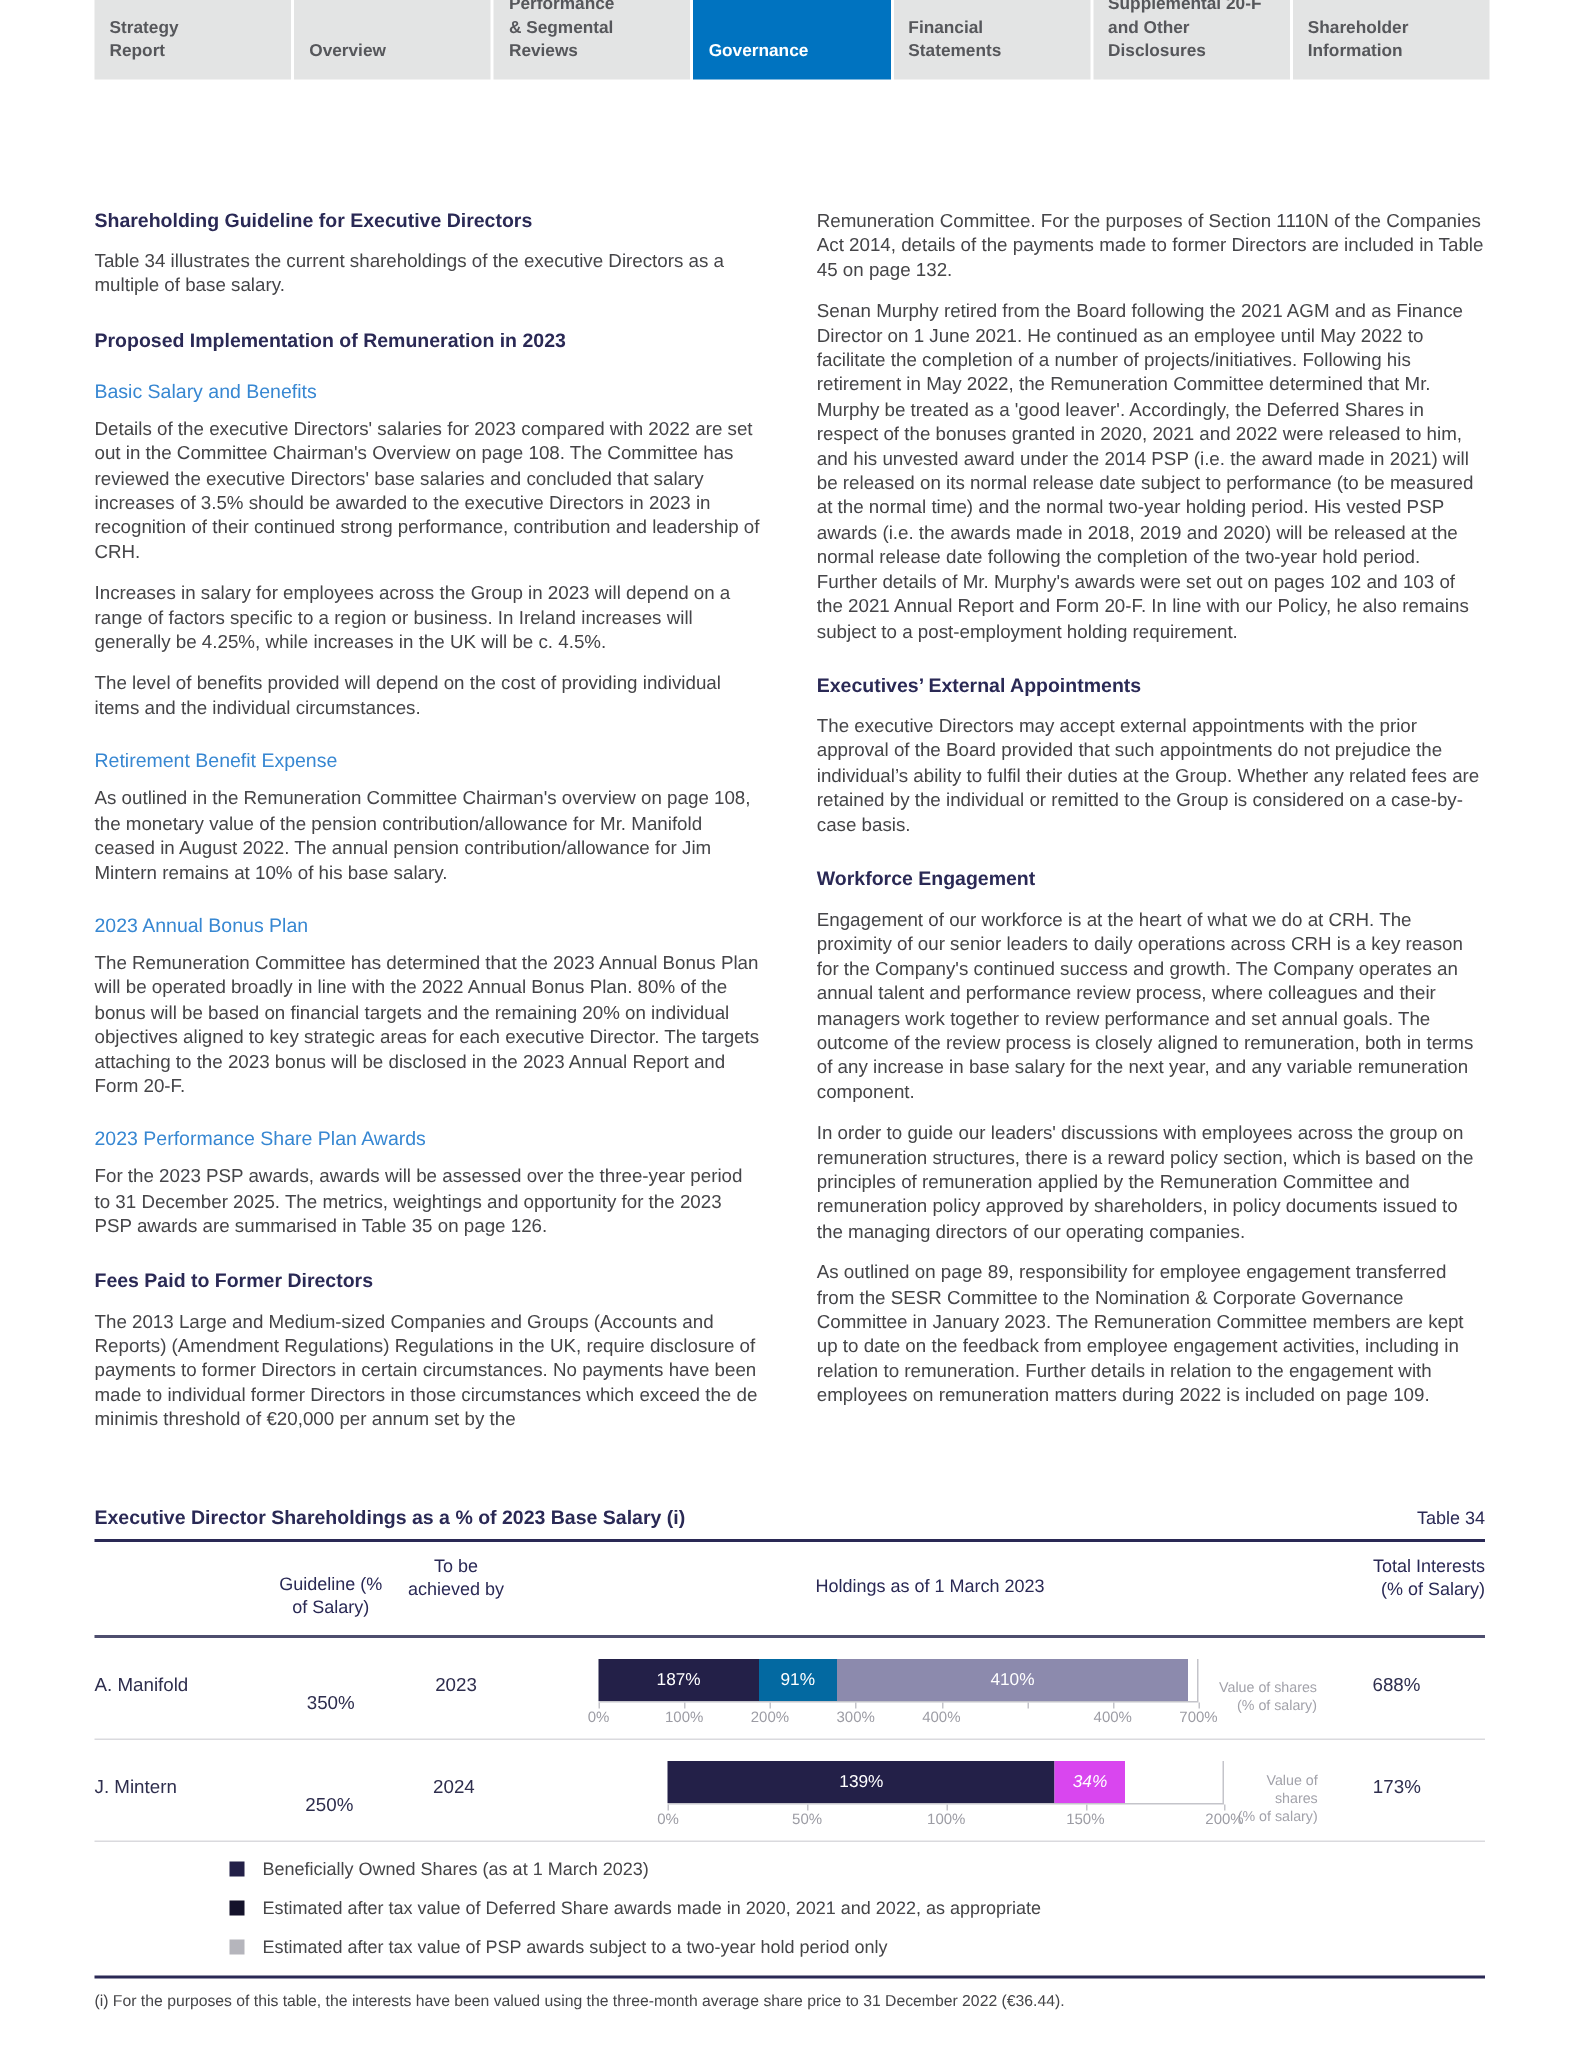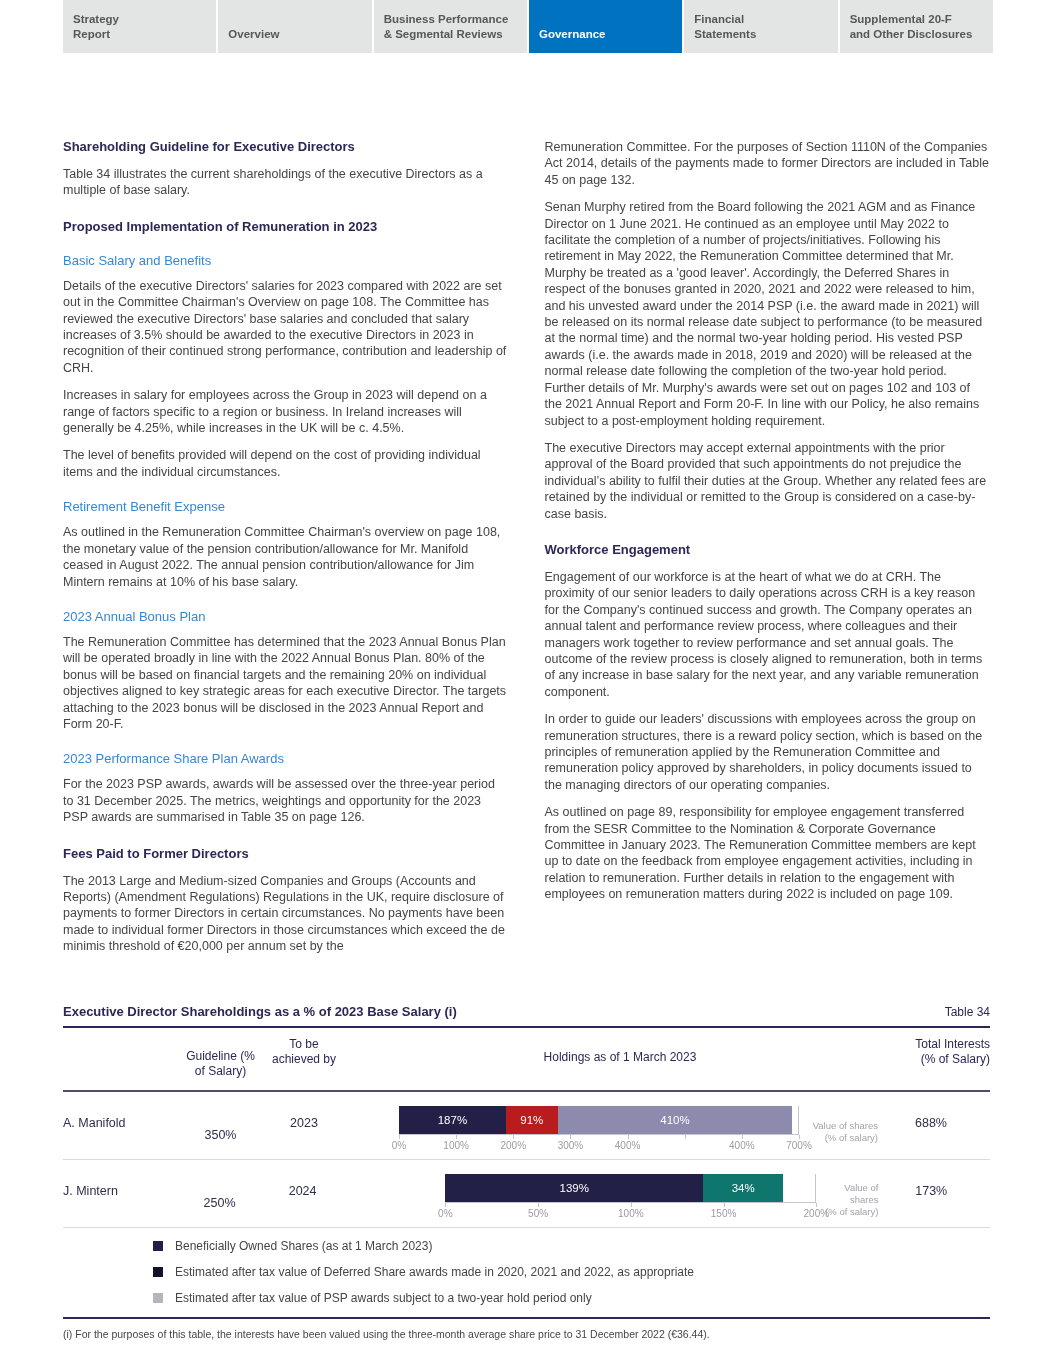--- a/index.html
+++ b/index.html
@@ -215,20 +215,24 @@
       <div class="tab active">
         <span class="tab-label">Governance</span>
       </div>
       <div class="tab">
         <span class="tab-label">Financial
 Statements</span>
       </div>
       <div class="tab">
         <span class="tab-label">Supplemental 20-F
 and Other Disclosures</span>
+      </div>
+      <div class="tab">
+        <span class="tab-label">Shareholder
+Information</span>
       </div>
     </nav>
 
   <main class="content">
     <div class="col" id="col-left">
         <h3 class="heading">Shareholding Guideline for Executive Directors</h3>
         <p class="para">Table 34 illustrates the current shareholdings of the executive Directors as a multiple of base salary.</p>
         <h3 class="heading">Proposed Implementation of Remuneration in 2023</h3>
         <h3 class="subheading">Basic Salary and Benefits</h3>
         <p class="para">Details of the executive Directors' salaries for 2023 compared with 2022 are set out in the Committee Chairman's Overview on page 108. The Committee has reviewed the executive Directors' base salaries and concluded that salary increases of 3.5% should be awarded to the executive Directors in 2023 in recognition of their continued strong performance, contribution and leadership of CRH.</p>
@@ -239,20 +243,21 @@
         <h3 class="subheading">2023 Annual Bonus Plan</h3>
         <p class="para">The Remuneration Committee has determined that the 2023 Annual Bonus Plan will be operated broadly in line with the 2022 Annual Bonus Plan. 80% of the bonus will be based on financial targets and the remaining 20% on individual objectives aligned to key strategic areas for each executive Director. The targets attaching to the 2023 bonus will be disclosed in the 2023 Annual Report and Form 20-F.</p>
         <h3 class="subheading">2023 Performance Share Plan Awards</h3>
         <p class="para">For the 2023 PSP awards, awards will be assessed over the three-year period to 31 December 2025. The metrics, weightings and opportunity for the 2023 PSP awards are summarised in Table 35 on page 126.</p>
         <h3 class="heading">Fees Paid to Former Directors</h3>
         <p class="para">The 2013 Large and Medium-sized Companies and Groups (Accounts and Reports) (Amendment Regulations) Regulations in the UK, require disclosure of payments to former Directors in certain circumstances. No payments have been made to individual former Directors in those circumstances which exceed the de minimis threshold of €20,000 per annum set by the</p>
       </div>
     <div class="col" id="col-right">
         <p class="para">Remuneration Committee. For the purposes of Section 1110N of the Companies Act 2014, details of the payments made to former Directors are included in Table 45 on page 132.</p>
         <p class="para">Senan Murphy retired from the Board following the 2021 AGM and as Finance Director on 1 June 2021. He continued as an employee until May 2022 to facilitate the completion of a number of projects/initiatives. Following his retirement in May 2022, the Remuneration Committee determined that Mr. Murphy be treated as a 'good leaver'. Accordingly, the Deferred Shares in respect of the bonuses granted in 2020, 2021 and 2022 were released to him, and his unvested award under the 2014 PSP (i.e. the award made in 2021) will be released on its normal release date subject to performance (to be measured at the normal time) and the normal two-year holding period. His vested PSP awards (i.e. the awards made in 2018, 2019 and 2020) will be released at the normal release date following the completion of the two-year hold period. Further details of Mr. Murphy's awards were set out on pages 102 and 103 of the 2021 Annual Report and Form 20-F. In line with our Policy, he also remains subject to a post-employment holding requirement.</p>
+        <h3 class="heading">Executives’ External Appointments</h3>
         <p class="para">The executive Directors may accept external appointments with the prior approval of the Board provided that such appointments do not prejudice the individual’s ability to fulfil their duties at the Group. Whether any related fees are retained by the individual or remitted to the Group is considered on a case-by-case basis.</p>
         <h3 class="heading">Workforce Engagement</h3>
         <p class="para">Engagement of our workforce is at the heart of what we do at CRH. The proximity of our senior leaders to daily operations across CRH is a key reason for the Company's continued success and growth. The Company operates an annual talent and performance review process, where colleagues and their managers work together to review performance and set annual goals. The outcome of the review process is closely aligned to remuneration, both in terms of any increase in base salary for the next year, and any variable remuneration component.</p>
         <p class="para">In order to guide our leaders' discussions with employees across the group on remuneration structures, there is a reward policy section, which is based on the principles of remuneration applied by the Remuneration Committee and remuneration policy approved by shareholders, in policy documents issued to the managing directors of our operating companies.</p>
         <p class="para">As outlined on page 89, responsibility for employee engagement transferred from the SESR Committee to the Nomination &amp; Corporate Governance Committee in January 2023. The Remuneration Committee members are kept up to date on the feedback from employee engagement activities, including in relation to remuneration. Further details in relation to the engagement with employees on remuneration matters during 2022 is included on page 109.</p>
       </div>
   </main>
 
   <section class="table34">
     <div class="t-title">
@@ -273,21 +278,21 @@
         <div class="chart-row">
           <div class="c-name cell-text">A. Manifold</div>
           <div class="c-guide cell-text">350%</div>
           <div class="c-ach cell-text">2023</div>
           <div class="c-chart-cell">
             <div class="chart-area" style="width: 400px;">
               <div class="bar">
                 <div class="bar-seg" style="width: 106.857px; background: rgb(35, 32, 72);">
                   <span>187%</span>
                 </div>
-                <div class="bar-seg" style="width: 52px; background: #b91c1c;">
+                <div class="bar-seg" style="width: 52px; background: #0369a1;">
                   <span>91%</span>
                 </div>
                 <div class="bar-seg" style="width: 234.286px; background: rgb(140, 138, 173);">
                   <span>410%</span>
                 </div>
               </div>
               <div class="axis-endline"></div>
               <div class="axis">
                 <div class="tick-mark" style="left: 0px;"></div>
                 <div class="tick-label" style="left: 0px;">0%</div>
@@ -315,21 +320,21 @@
         <div class="chart-row">
           <div class="c-name cell-text">J. Mintern</div>
           <div class="c-guide cell-text">250%</div>
           <div class="c-ach cell-text">2024</div>
           <div class="c-chart-cell">
             <div class="chart-area" style="width: 371px; padding-left: 48px;">
               <div class="bar">
                 <div class="bar-seg" style="width: 257.845px; background: rgb(35, 32, 72);">
                   <span>139%</span>
                 </div>
-                <div class="bar-seg" style="width: 80px; background: #0f766e;">
+                <div class="bar-seg" style="width: 47px; background: #d946ef; font-style: italic;">
                   <span>34%</span>
                 </div>
               </div>
               <div class="axis-endline"></div>
               <div class="axis">
                 <div class="tick-mark" style="left: 0px;"></div>
                 <div class="tick-label" style="left: 0px;">0%</div>
                 <div class="tick-mark" style="left: 92.75px;"></div>
                 <div class="tick-label" style="left: 92.75px;">50%</div>
                 <div class="tick-mark" style="left: 185.5px;"></div>

